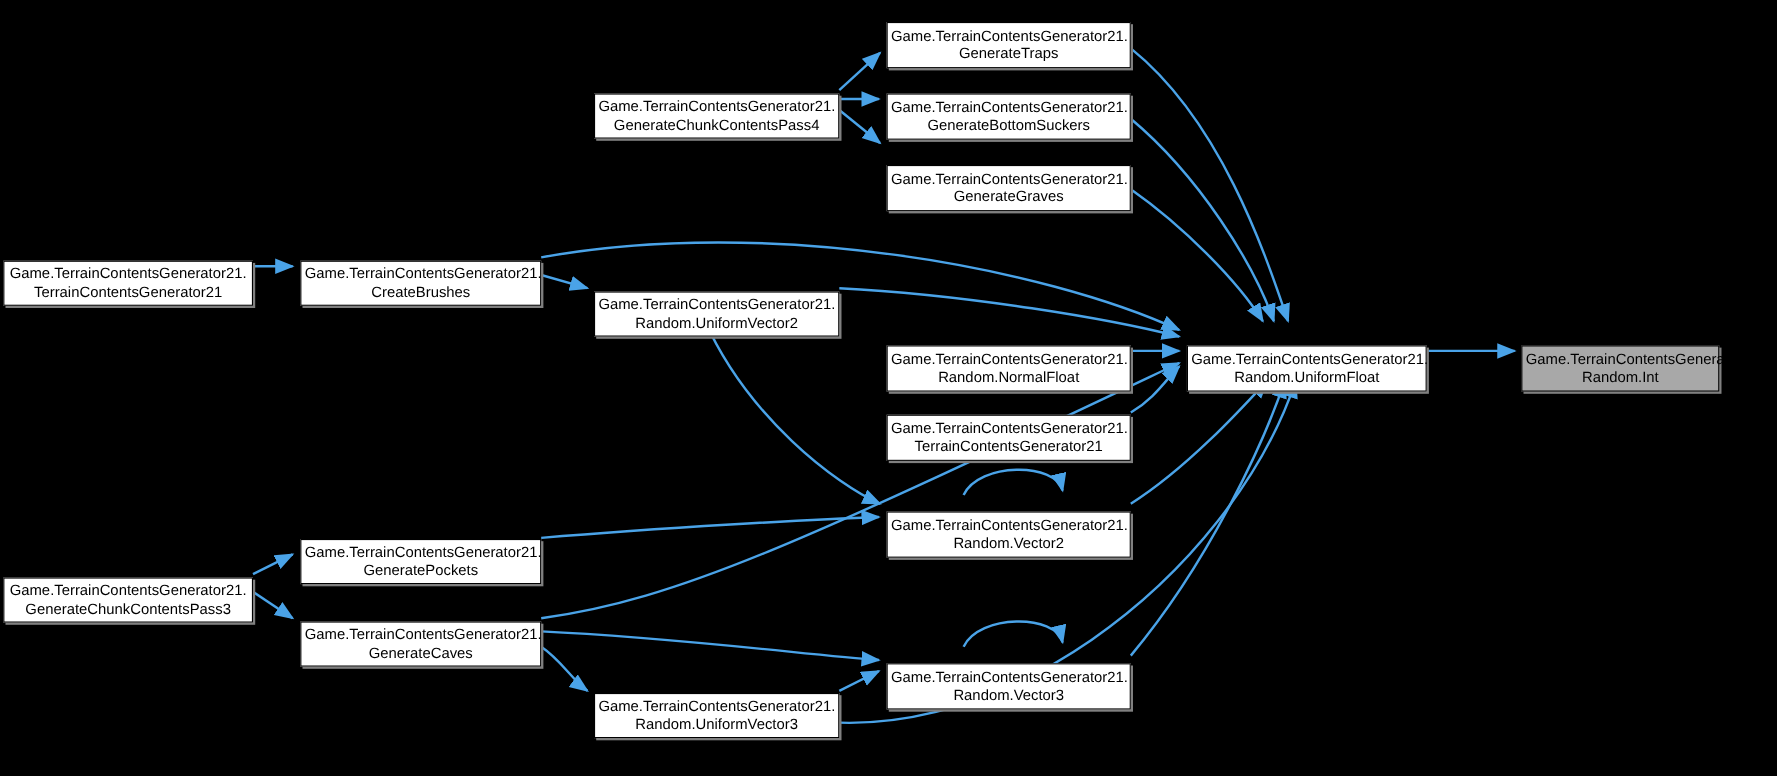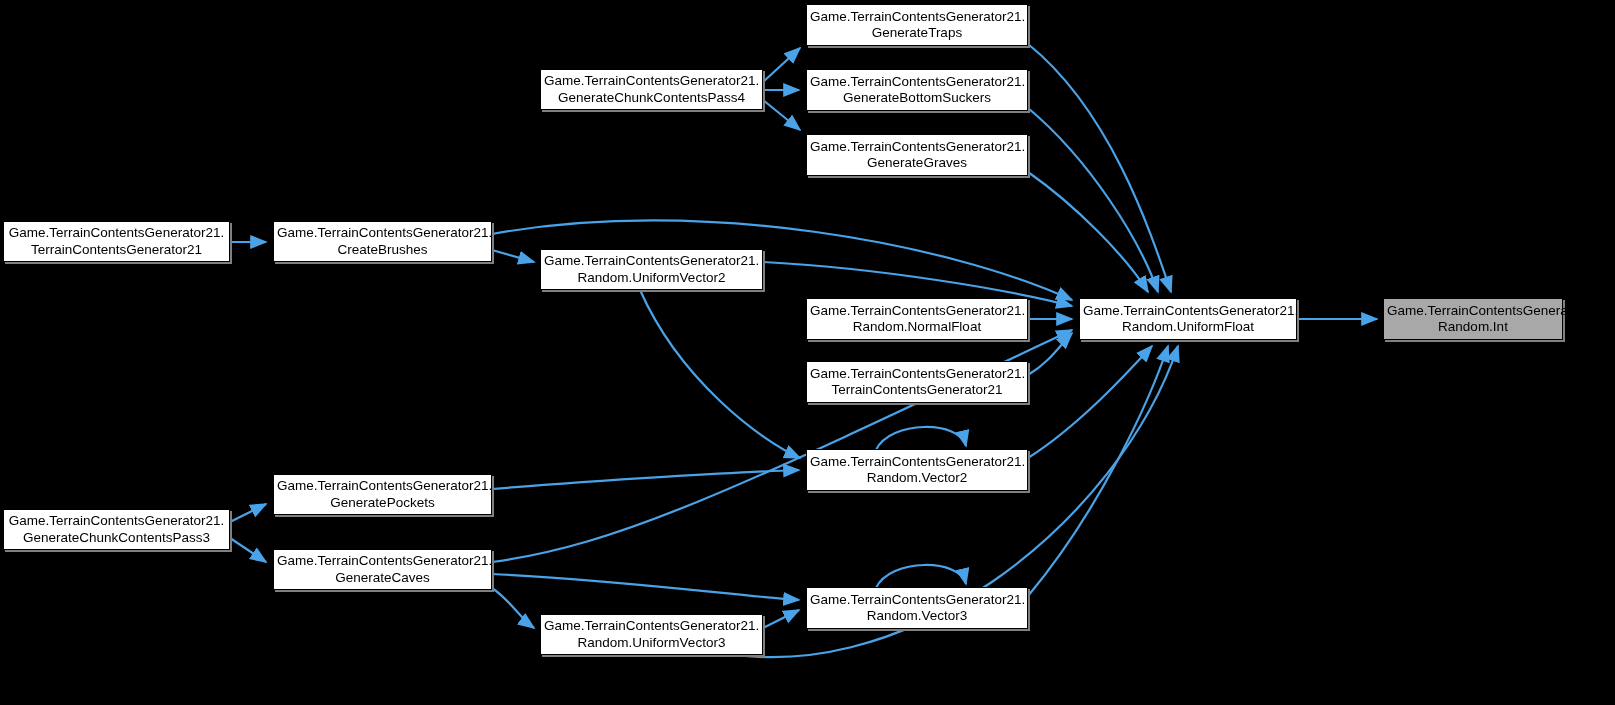--- a/index.html
+++ b/index.html
@@ -2,21 +2,21 @@
 <html><head>
 <meta charset="utf-8">
 <style>
   html,body{margin:0;padding:0;background:#000;}
   #canvas{position:relative;width:1615px;height:705px;background:#000;overflow:hidden;
           font-family:"Liberation Sans","DejaVu Sans",sans-serif;}
   #edges{position:absolute;left:0;top:0;width:1615px;height:705px;}
   .node{position:absolute;box-sizing:border-box;background:#ffffff;border:1px solid #000;
         box-shadow:2px 2px 0 0 #808080;display:flex;align-items:center;justify-content:center;
         text-align:center;line-height:1.22;color:#000;font-size:13.5px;letter-spacing:0px;
-        white-space:pre-line;padding:0 3px;}
+        white-space:pre-line;padding:0 3px;margin-top:16px;}
   .node.focus{background:#a8a8a8;}
   .node span{display:block;width:100%;}
 </style>
 </head>
 <body>
 
 <div id="canvas">
   <svg id="edges" xmlns="http://www.w3.org/2000/svg">
     <defs>
       <marker id="arrow" markerWidth="9" markerHeight="9" refX="7.2" refY="3.2" orient="auto" markerUnits="strokeWidth">

